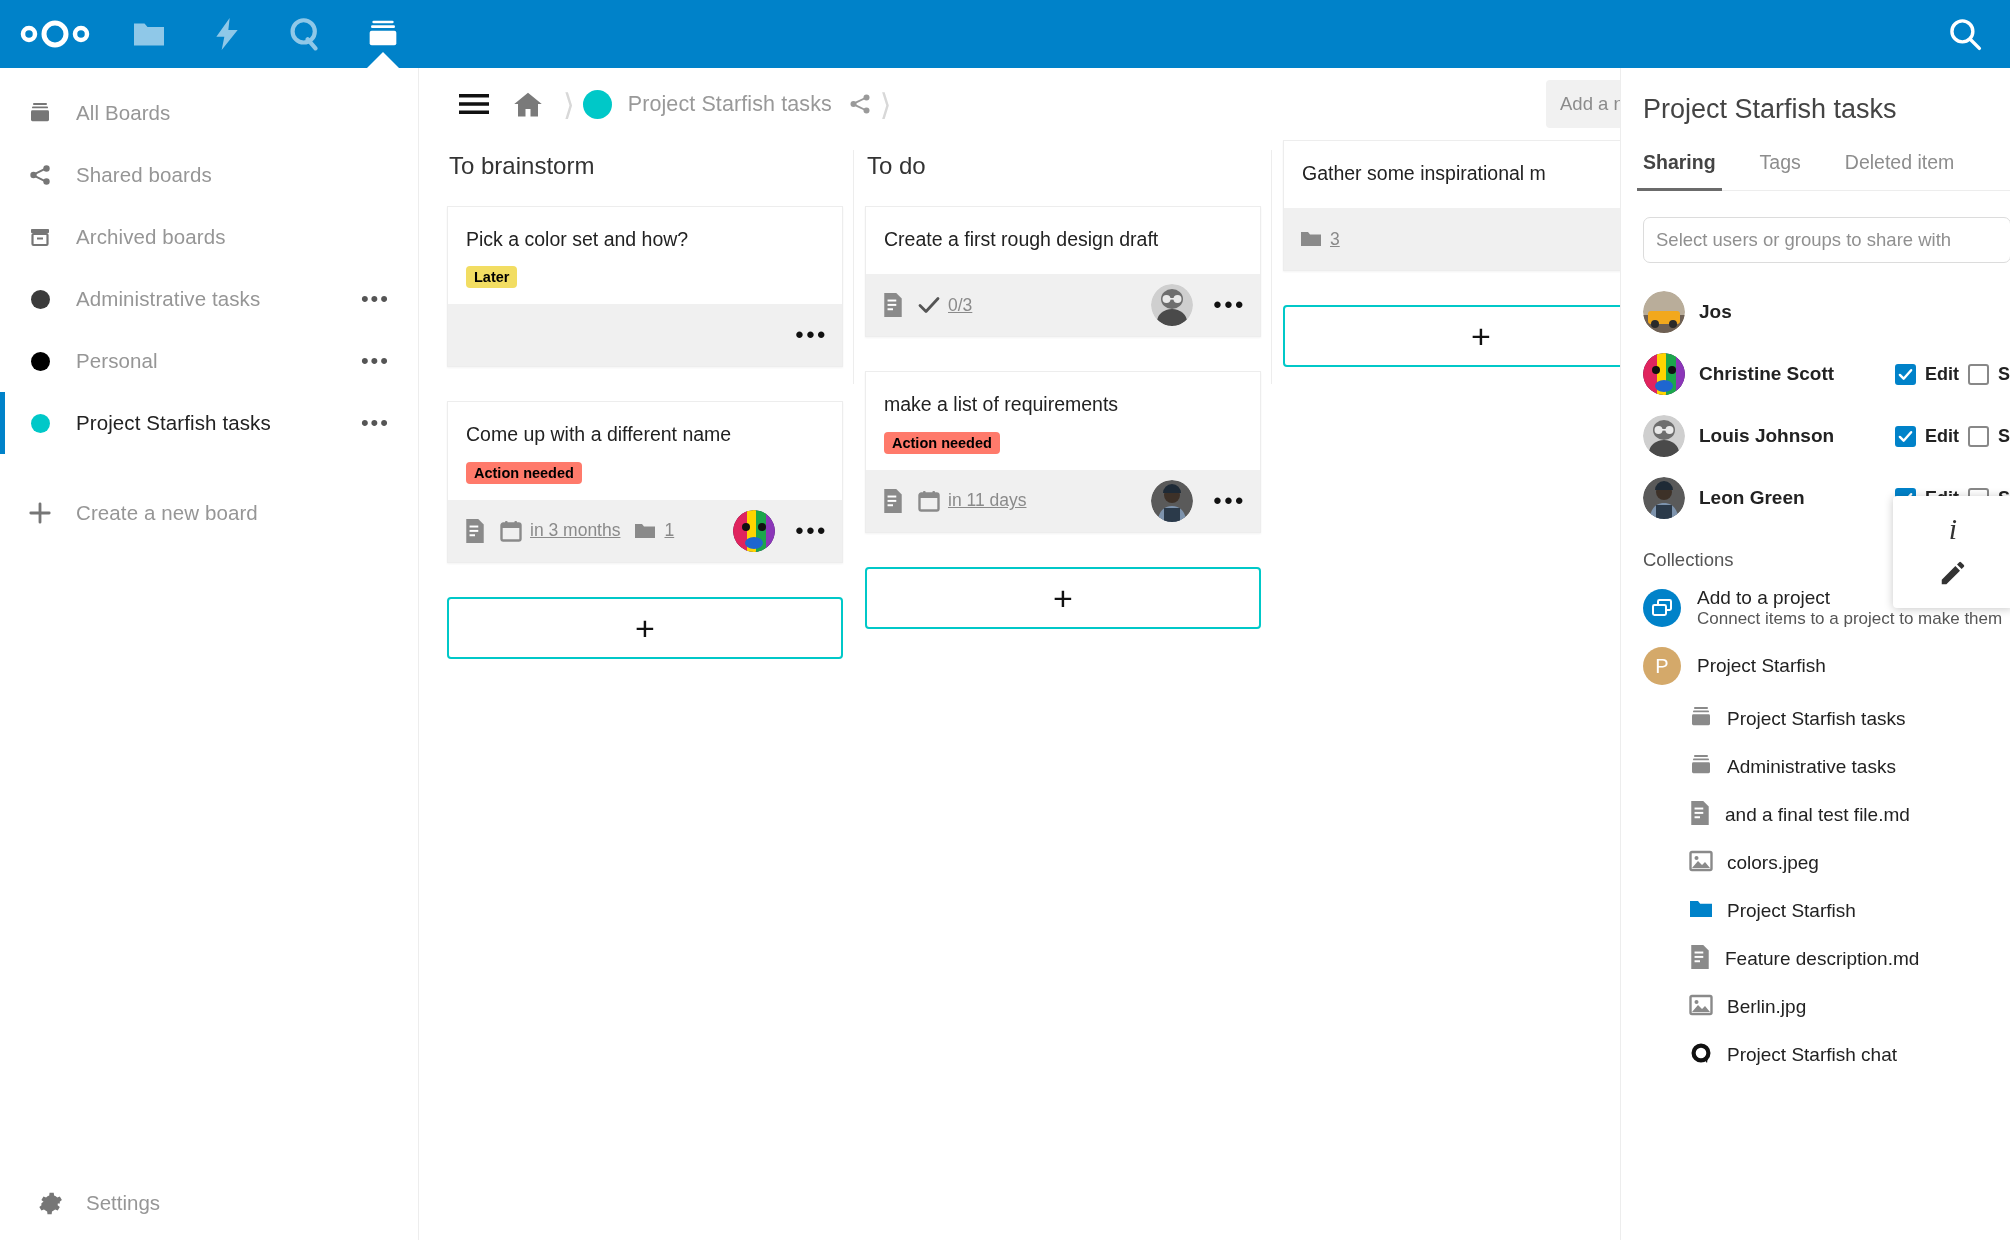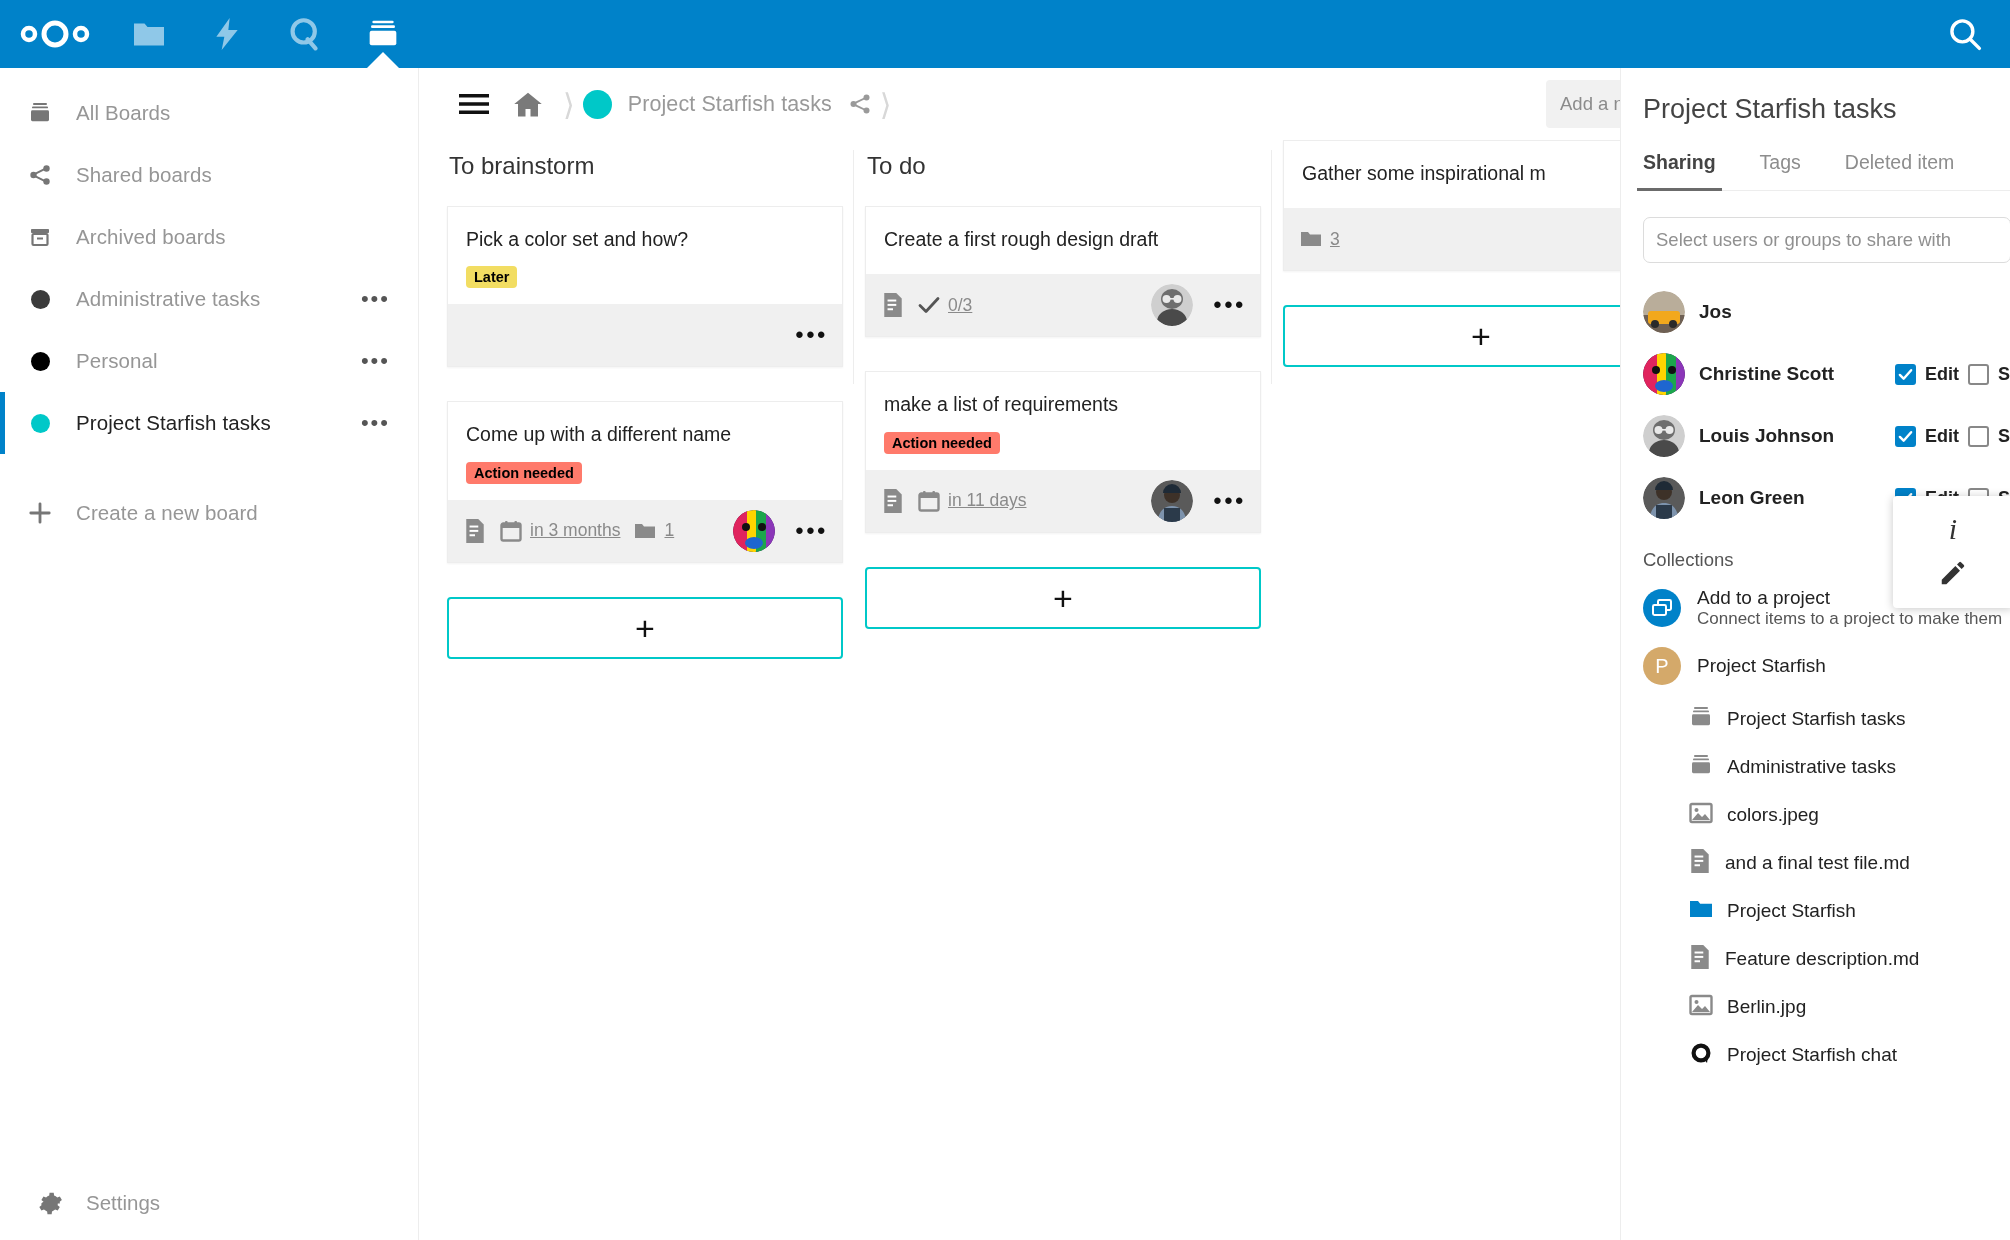--- a/index.html
+++ b/index.html
@@ -721,41 +721,41 @@
         <svg width="24" height="24" viewBox="0 0 24 24">
           <rect x="5" y="2" width="14" height="1.9" rx=".9" fill="#8a8a8a"></rect>
           <rect x="4" y="5.4" width="16" height="1.9" rx=".9" fill="#8a8a8a"></rect>
           <rect x="3" y="9.2" width="18" height="11" rx="1.4" fill="#8a8a8a"></rect>
         </svg>
       </span>
       <span class="nm">Administrative tasks</span>
     </div>
     <div class="proj-item">
       <span>
-        <svg width="24" height="22" viewBox="0 0 24 22">
-          <rect x="1.5" y="2" width="21" height="18" rx="1.5" fill="none" stroke="#8a8a8a" stroke-width="2.4"></rect>
-          <circle cx="7.5" cy="8" r="2" fill="#8a8a8a"></circle>
-          <path d="M3 18l6-7 4 4 3-3 5 6z" fill="#8a8a8a"></path>
-        </svg>
-      </span>
-      <span class="nm">colors.jpeg</span>
-    </div>
-    <div class="proj-item">
-      <span>
         <svg width="22" height="24" viewBox="0 0 20 22">
           <path d="M2 0h11l5 5v17H2z" fill="#8a8a8a"></path>
           <rect x="5" y="6" width="8" height="1.8" fill="#fff"></rect>
           <rect x="5" y="10" width="8" height="1.8" fill="#fff"></rect>
           <rect x="5" y="14" width="5" height="1.8" fill="#fff"></rect>
         </svg>
       </span>
       <span class="nm">and a final test file.md</span>
     </div>
     <div class="proj-item">
       <span>
+        <svg width="24" height="22" viewBox="0 0 24 22">
+          <rect x="1.5" y="2" width="21" height="18" rx="1.5" fill="none" stroke="#8a8a8a" stroke-width="2.4"></rect>
+          <circle cx="7.5" cy="8" r="2" fill="#8a8a8a"></circle>
+          <path d="M3 18l6-7 4 4 3-3 5 6z" fill="#8a8a8a"></path>
+        </svg>
+      </span>
+      <span class="nm">colors.jpeg</span>
+    </div>
+    <div class="proj-item">
+      <span>
         <svg width="24" height="22" viewBox="0 0 24 20">
           <path d="M1 2h8l2.2 2.8H23V18H1z" fill="#0082c9"></path>
         </svg>
       </span>
       <span class="nm">Project Starfish</span>
     </div>
     <div class="proj-item">
       <span>
         <svg width="22" height="24" viewBox="0 0 20 22">
           <path d="M2 0h11l5 5v17H2z" fill="#8a8a8a"></path>

